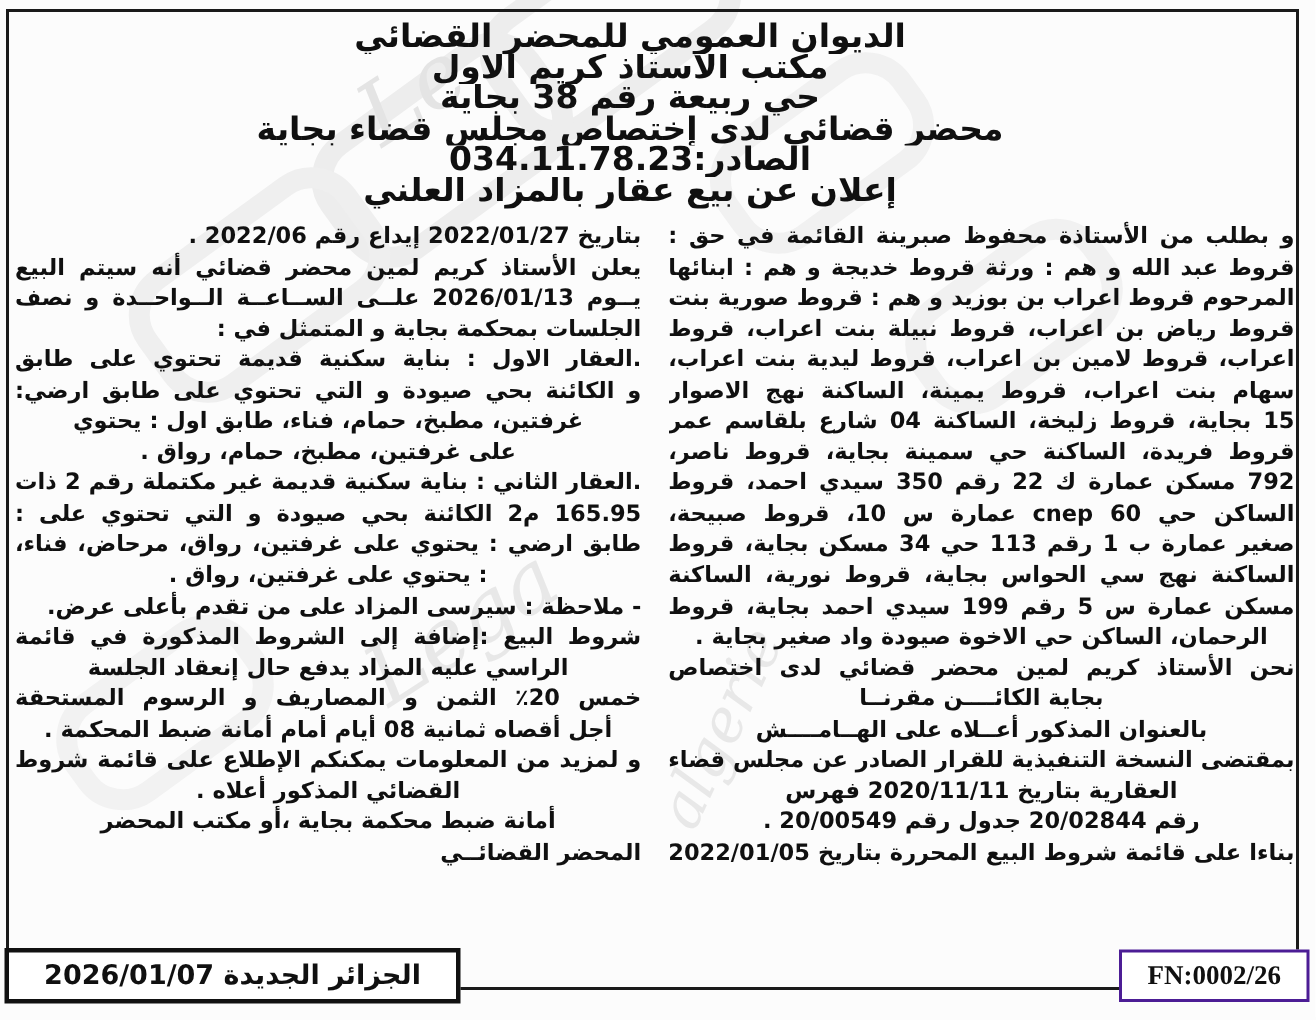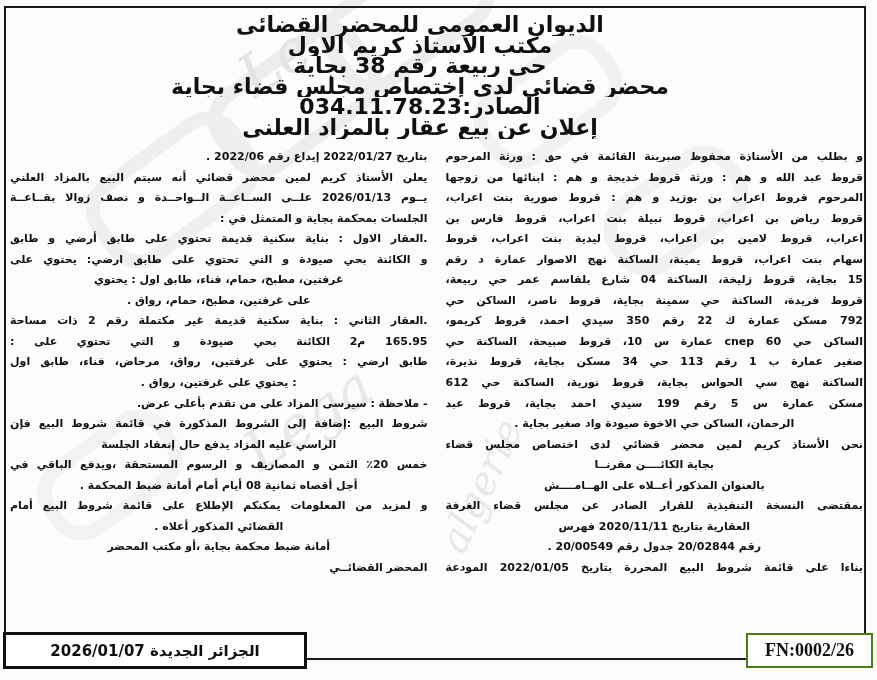--- a/index.html
+++ b/index.html
@@ -21,32 +21,32 @@
   
   .frame{position:absolute;left:4px;top:6px;width:862px;height:654px;
          border:2px solid #1a1a1a;box-sizing:border-box;}
   
   .header{position:absolute;left:110px;top:15px;width:620px;text-align:center;direction:rtl;}
   .hln{font-weight:bold;font-size:22px;line-height:20.6px;height:20.6px;white-space:nowrap;overflow:hidden;}
   
   .columns{position:absolute;left:10px;top:147px;width:853px;direction:rtl;
            display:flex;gap:18px;}
   .col{flex:1;min-width:0;direction:rtl;}
-  .ln{font-weight:bold;font-size:11px;line-height:20.55px;height:20.55px;overflow:hidden;}
+  .ln{font-weight:bold;font-size:15px;line-height:20.55px;height:20.55px;overflow:hidden;}
   .ln.j{text-align:justify;text-align-last:justify;-moz-text-align-last:justify;}
   .ln.c{text-align:center;}
   .ln.s{text-align:start;}
   .ln.e{text-align:right;}
   
   .box-news{position:absolute;left:3px;top:632px;width:304px;height:37px;background:#ffffff;
             border:3px solid #111;box-sizing:border-box;direction:rtl;
             display:flex;align-items:center;justify-content:center;
-            font-weight:bold;font-size:15px;white-space:nowrap;}
+            font-weight:bold;font-size:18px;white-space:nowrap;}
   .box-ref{position:absolute;left:746px;top:633px;width:127px;height:35px;background:#ffffff;
-           border:2px solid #4d7c0f;box-sizing:border-box;
+           border:2px solid #4c1d95;box-sizing:border-box;
            display:flex;align-items:center;justify-content:center;
            font-family:"Liberation Serif",serif;font-weight:bold;font-size:18px;white-space:nowrap;}
 </style>
 </head>
 <body>
 
 <div class="page">
 
   <div class="wm">
     <div class="wm-blob wm-b1"></div>

